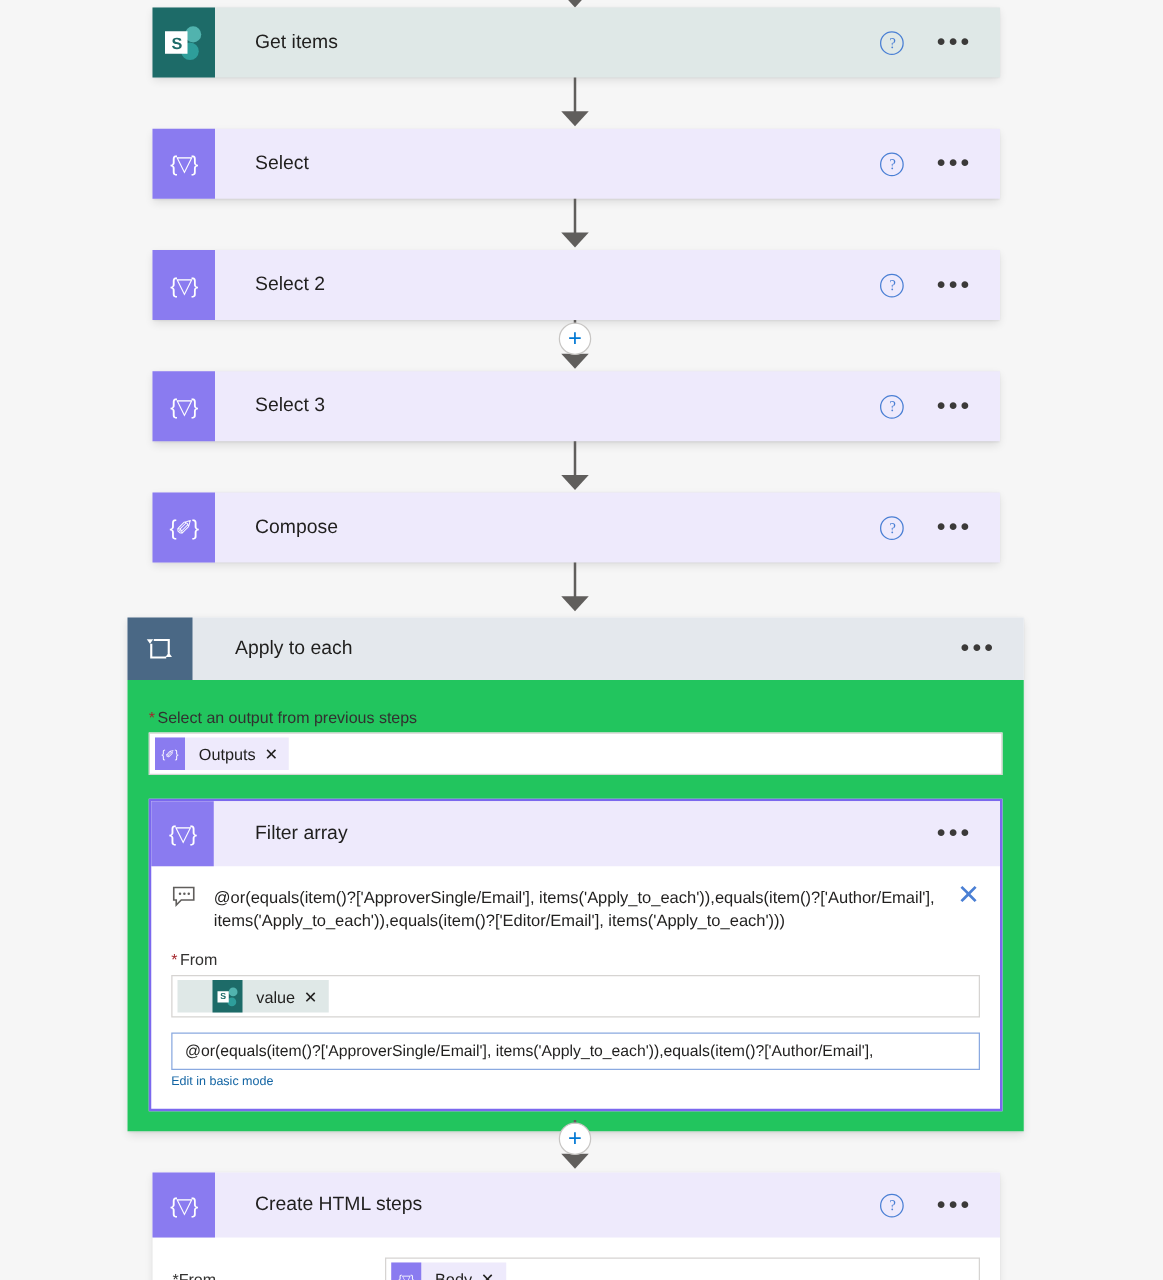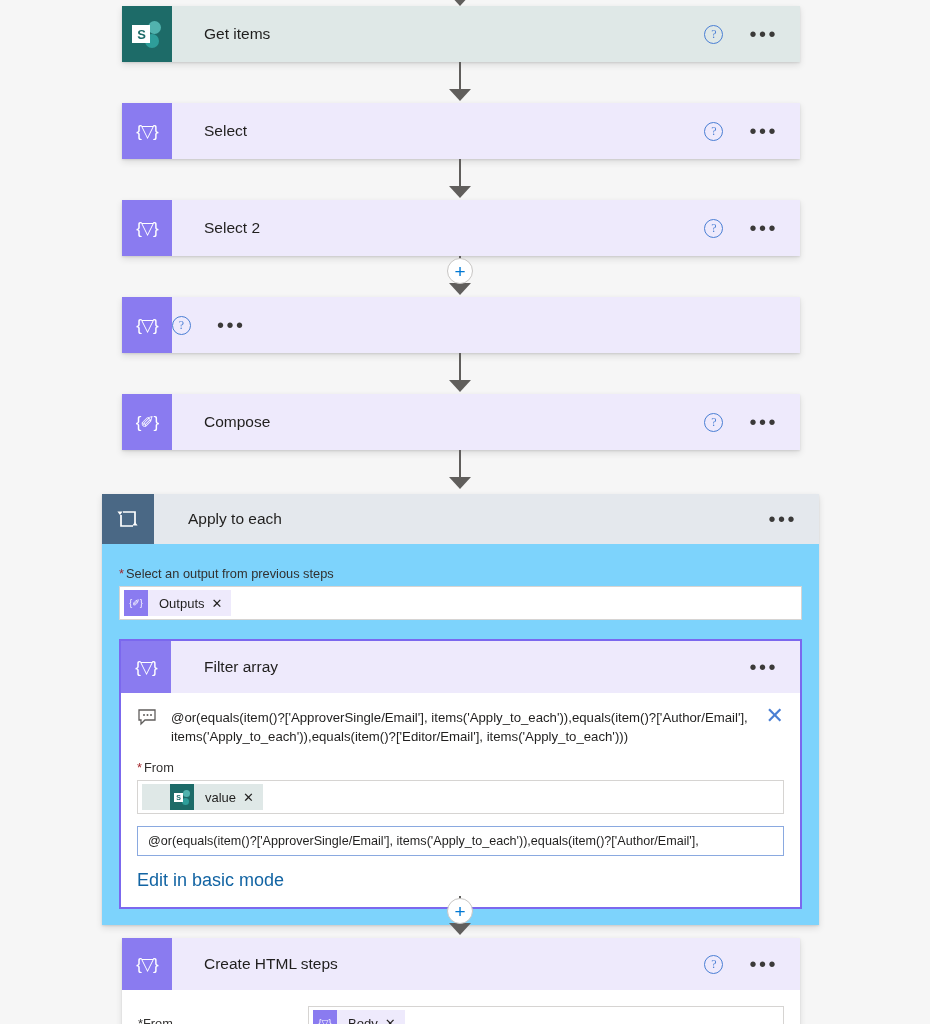--- a/index.html
+++ b/index.html
@@ -70,21 +70,21 @@
     position: absolute; left: 102px; top: 494px; width: 717px;
     background: #ffffff;
     box-shadow: 0 0.6px 1.8px rgba(0,0,0,.10), 0 3px 7px rgba(0,0,0,.11);
   }
   .scope-head { display: flex; align-items: center; height: 50px; background: #e4e8ed; }
   .scope-icon {
     width: 52px; height: 50px; flex: 0 0 52px; background: #4a6885;
     display: flex; align-items: center; justify-content: center;
   }
   .scope-title { flex: 1 1 auto; padding-left: 34px; font-size: 15.5px; color: #201f1e; }
-  .scope-body { padding: 22px 17px 16px 17px; background: #7dd3fc; }
+  .scope-body { padding: 22px 17px 16px 17px; background: #22c55e; }
 
   .req-label { font-size: 12.8px; color: #323130; margin-bottom: 5px; }
   .req-label .star { color: #a4262c; margin-right: 2px; }
 
   .token-field {
     border: 1px solid #d6d4d2; background: #ffffff; height: 34px;
     display: flex; align-items: center; padding: 0 4px;
   }
   .token { display: inline-flex; align-items: center; background: #eeeafc; height: 26px; }
   .token.sp-token { background: #dfe8e7; padding-left: 28px; }
@@ -116,21 +116,21 @@
     word-break: break-word; padding-top: 1px;
   }
   .expr-close { color: #4a7fd4; font-size: 22px; line-height: 18px; cursor: pointer; font-weight: 300; }
 
   .from-block { margin-top: 14px; }
   .expr-input {
     margin-top: 12px; border: 1px solid #8aa9e0; background: #ffffff;
     height: 30px; display: flex; align-items: center; padding: 0 10px;
     font-size: 12.6px; color: #201f1e; white-space: nowrap; overflow: hidden;
   }
-  .basic-link { margin-top: 14px; font-size: 18px; color: #1264a3; cursor: pointer; }
+  .basic-link { margin-top: 4px; font-size: 10px; color: #1264a3; cursor: pointer; }
 
   
   #html-table-card {
     position: absolute; left: 122px; top: 938px; width: 678px;
     background: #ffffff;
     box-shadow: 0 0.6px 1.8px rgba(0,0,0,.10), 0 3px 7px rgba(0,0,0,.11);
   }
   .htc-head { display: flex; align-items: center; height: 52px; background: #eeeafc; }
   .htc-body { padding: 16px 16px 14px 16px; display: flex; align-items: center; }
   .htc-label { width: 170px; font-size: 12.8px; color: #323130; }
@@ -181,20 +181,21 @@
       <div class="dots">•••</div>
     </div>
   </div>
 
   <div class="conn" style="top:256px;height:29px;"></div>
   <div class="plusbtn" style="top:258px;">+</div>
   <div class="arrowhead" style="top:283px;"></div>
 
   <div class="card" style="top:297px;">
     <div class="card-icon">{▽}</div>
+    <div class="card-title">Select 3</div>
     <div class="card-actions">
       <div class="help-icon">?</div>
       <div class="dots">•••</div>
     </div>
   </div>
 
   <div class="conn" style="top:353px;height:29px;"></div>
   <div class="arrowhead" style="top:380px;"></div>
 
   <div class="card" style="top:394px;">

